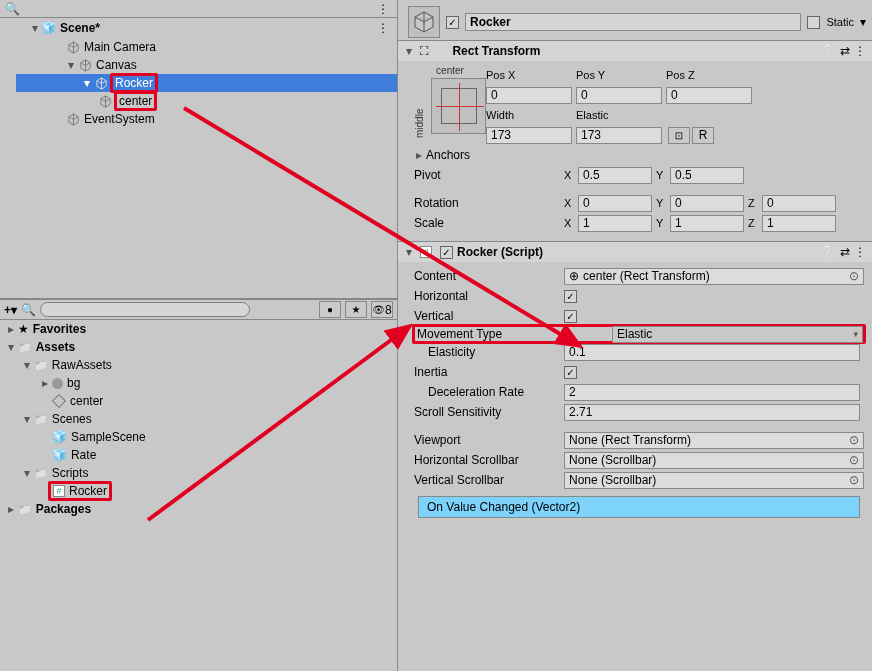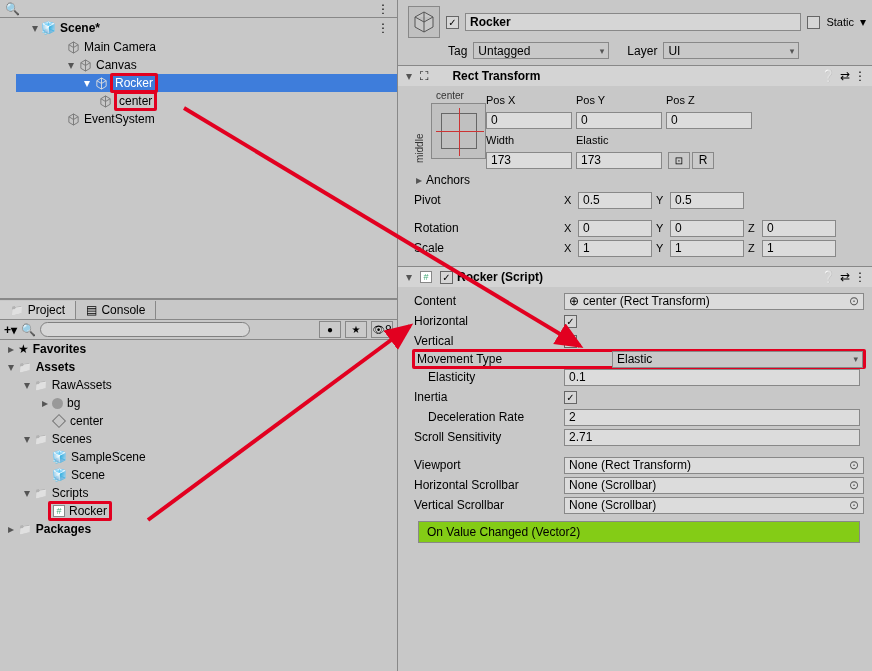--- a/index.html
+++ b/index.html
@@ -60,21 +60,21 @@
   .anchor-inner { width:36px; height:36px; border:1px solid #666; position:relative; }
   .anchor-inner::before, .anchor-inner::after { content:""; position:absolute; background:#c33; }
   .anchor-inner::before { left:50%; top:-6px; width:1px; height:48px; }
   .anchor-inner::after { top:50%; left:-6px; height:1px; width:48px; }
   .small { font-size:10px; color:#333; }
   .obj-field { flex:1; height:17px; background:#dcdcdc; border:1px solid #888; display:flex; align-items:center; padding:0 4px; position:relative;}
   .obj-field::after { content:"⊙"; position:absolute; right:4px; color:#555;}
   .dd-wide { flex:1; height:17px; background:#c8c8c8; border:1px solid #888; display:flex; align-items:center; padding:0 4px; position:relative;}
   .dd-wide::after { content:"▾"; position:absolute; right:4px; font-size:9px; color:#555;}
   .hl-red-box { border:3px solid #e20020; border-radius:2px; margin:-2px; padding:0;gap:45px;}
-  .event-box { height:22px; background:#84cc16; border:1px solid #888; display:flex; align-items:center; padding:0 8px; margin:6px 4px;}
+  .event-box { height:22px; background:#7dd3fc; border:1px solid #888; display:flex; align-items:center; padding:0 8px; margin:6px 4px;}
   .btn-small { width:22px; height:17px; background:#cacaca; border:1px solid #888; display:flex; align-items:center; justify-content:center; font-size:10px; margin-left:2px;}
 
   
   svg.overlay { position:absolute; left:0; top:0; pointer-events:none; }
 </style>
 </head>
 <body>
 
 <div class="panel-split">
 
@@ -128,30 +128,20 @@
         <span class="icon go-icon">
           <svg viewBox="0 0 14 14">
               <path d="M7 1 L12 4 L12 10 L7 13 L2 10 L2 4 Z M7 1 L7 7 M2 4 L7 7 L12 4 M7 7 L7 13" fill="none" stroke="#777" stroke-width="1"></path>
             </svg>
         </span>
         <span class="tree-label">EventSystem</span>
       </div>
     </div>
 
     <div class="project">
-      <div class="proj-tabs">
-        <div class="tab active">
-            <span class="folder-icon"></span>
-            <span>Project</span>
-          </div>
-        <div class="tab">
-            <span>▤</span>
-            <span>Console</span>
-          </div>
-      </div>
       <div class="proj-toolbar">
         <span class="bold">+▾</span>
         <span>🔍</span>
         <input placeholder="" style="">
         <span style="margin-left:auto; display:flex; gap:2px; align-items:center;">
           <span class="btn-small">●</span>
           <span class="btn-small">★</span>
           <span class="btn-small">👁<span>8</span></span>
         </span>
       </div>
@@ -183,21 +173,21 @@
         <span class="foldout">▾</span>
         <span class="folder-icon"></span>
         <span class="tree-label" style="margin-left:4px;">Scenes</span>
       </div>
       <div class="ptree-row" style="padding-left:52px;">
         <span>🧊</span>
         <span class="tree-label" style="margin-left:4px;">SampleScene</span>
       </div>
       <div class="ptree-row" style="padding-left:52px;">
         <span>🧊</span>
-        <span class="tree-label" style="margin-left:4px;">Scene</span>
+        <span class="tree-label" style="margin-left:4px;">Rate</span>
       </div>
       <div class="ptree-row" style="padding-left:22px;">
         <span class="foldout">▾</span>
         <span class="folder-icon"></span>
         <span class="tree-label" style="margin-left:4px;">Scripts</span>
       </div>
       <div class="ptree-row" style="padding-left:50px;">
         <span class="hl-red" style="display:flex; align-items:center;">
           <span class="script-icon">#</span>
           <span class="tree-label">Rocker</span>
@@ -218,30 +208,20 @@
             <path d="M12 2 L21 7 L21 17 L12 22 L3 17 L3 7 Z M12 2 L12 12 M3 7 L12 12 L21 7 M12 12 L12 22" fill="#c8c8c8" stroke="#555" stroke-width="1"></path>
           </svg>
       </div>
       <span class="chk on"></span>
       <div class="name-field">
           <span>Rocker</span>
         </div>
       <span class="chk"></span>
       <span class="static-lbl">Static</span>
       <span>▾</span>
-    </div>
-    <div class="tag-row">
-      <span>Tag</span>
-      <div class="dd" style="width:136px;">
-          <span>Untagged</span>
-        </div>
-      <span style="margin-left:12px;">Layer</span>
-      <div class="dd" style="width:136px;">
-          <span>UI</span>
-        </div>
     </div>
 
     <div class="comp">
       <div class="comp-header">
         <span class="foldout">▾</span>
         <span>⛶</span>
         <span class="comp-title">Rect Transform</span>
         <span>❔</span>
         <span>⇄</span>
         <span>⋮</span>

